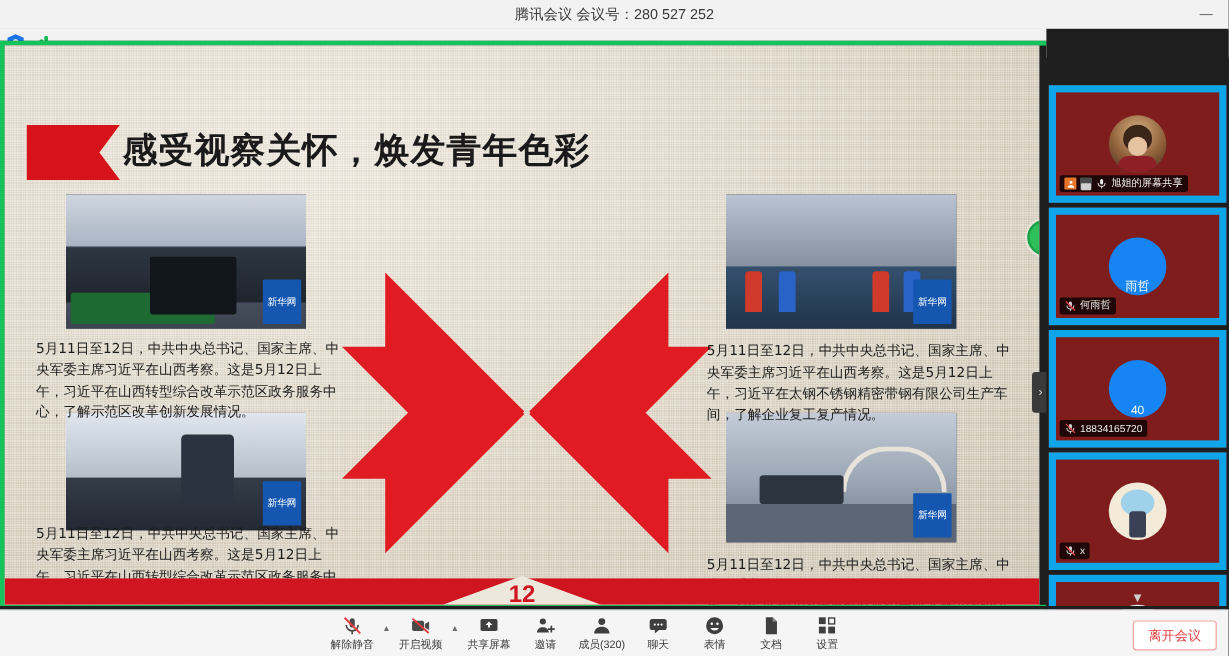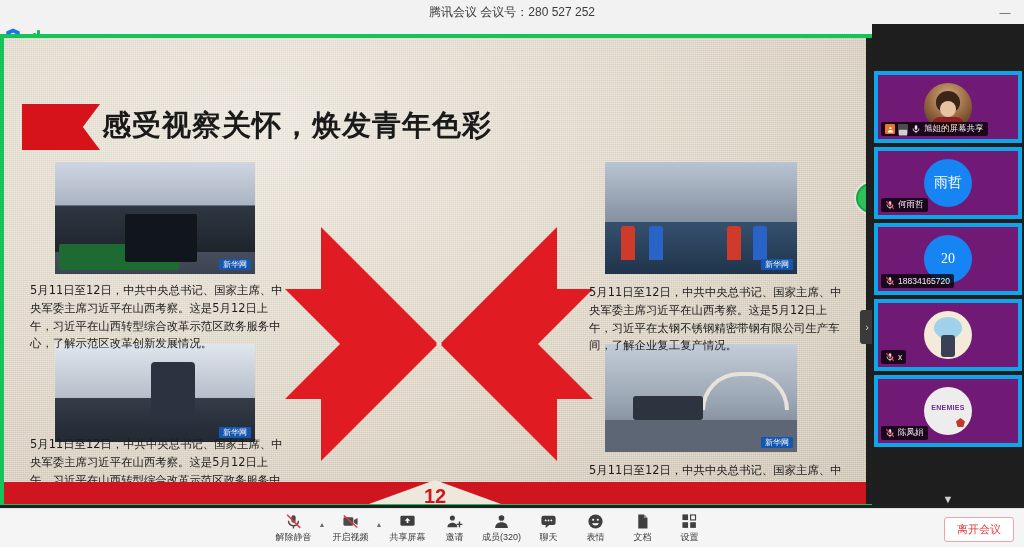--- a/index.html
+++ b/index.html
@@ -48,21 +48,21 @@
   
   .banner{position:absolute;left:18px;top:66px;width:78px;height:46px;background:#d6131a;
           clip-path:polygon(0 0,100% 0,78% 50%,100% 100%,0 100%);}
   .slide-title{position:absolute;left:98px;top:68px;font-size:29px;font-weight:bold;color:#1a1a1a;
                letter-spacing:1px;font-family:"DejaVu Sans",sans-serif;}
 
   
   .photo{position:absolute;background:#5d6570;overflow:hidden;border:0;}
   .ph-sky{position:absolute;inset:0;}
   .xinhua{position:absolute;right:4px;bottom:4px;background:#1557b0;color:#fff;
-          font-size:8px;padding:1px 4px;border-radius:1px;line-height:1.15;text-align:center;}
+          font-size:8px;padding:14px 4px;border-radius:1px;line-height:1.15;text-align:center;}
 
   .cap{position:absolute;font-size:11.4px;line-height:1.56;color:#1c1c1c;
        font-family:"DejaVu Sans",sans-serif;}
 
   
   .arrows{position:absolute;left:265px;top:155px;width:340px;height:300px;}
 
   .greenbadge{position:absolute;left:852px;top:145px;width:26px;height:26px;border-radius:50%;
               background:#2fbf5b;border:2px solid #19a247;box-shadow:0 0 0 2px rgba(255,255,255,.35);}
 
@@ -77,26 +77,26 @@
        background:#3a3a3a;border-radius:3px 0 0 3px;color:#cfcfcf;font-size:11px;
        display:flex;align-items:center;justify-content:center;}
 
   
   .rail{position:absolute;left:872px;top:24px;width:152px;height:484px;background:#1e1e1e;}
   .speaking{position:absolute;left:878px;top:46px;width:140px;height:20px;background:#3b3b3b;
             border-radius:3px;display:flex;align-items:center;padding:0 5px;box-sizing:border-box;}
   .speaking span{font-size:9.5px;color:#e6e6e6;white-space:nowrap;overflow:hidden;
             text-overflow:ellipsis;flex:1;}
   .tiles{position:absolute;left:874px;top:71px;width:148px;height:415px;}
-  .tile{position:relative;width:148px;height:72px;margin-bottom:4px;background:#701a75;
-        border:4px solid #0ea5e9;box-sizing:border-box;overflow:hidden;}
+  .tile{position:relative;width:148px;height:98px;margin-bottom:4px;background:#7f1d1d;
+        border:6px solid #0ea5e9;box-sizing:border-box;overflow:hidden;}
   .tile .av{position:absolute;left:50%;top:50%;transform:translate(-50%,-50%);
         width:48px;height:48px;border-radius:50%;overflow:hidden;}
-  .av-blue{background:#1684f2;color:#fff;display:flex;align-items:center;
-        justify-content:center;font-size:14px;font-family:Liberation Serif, serif;}
+  .av-blue{background:#1684f2;color:#fff;display:flex;align-items:flex-end;
+        justify-content:center;font-size:10px;font-family:Liberation Sans, sans-serif;}
   .namechip{position:absolute;left:3px;bottom:3px;max-width:138px;height:14px;
         background:rgba(0,0,0,.75);border-radius:2px;display:flex;align-items:center;
         gap:3px;padding:0 4px;box-sizing:border-box;}
   .namechip span{font-size:8.5px;color:#f0f0f0;white-space:nowrap;overflow:hidden;text-overflow:ellipsis;}
   .micoff{width:10px;height:10px;flex:none;}
   .hostbadge{width:10px;height:10px;background:#e8762a;border-radius:1px;flex:none;
         display:flex;align-items:center;justify-content:center;}
   .sharebadge{width:10px;height:10px;background:#4b4b4b;border-radius:1px;flex:none;}
   .railscroll{position:absolute;left:872px;top:490px;width:152px;height:18px;
         display:flex;align-items:center;justify-content:center;color:#cfcfcf;font-size:11px;}
@@ -257,21 +257,21 @@
           <path d="M12 14a3 3 0 0 0 3-3V6a3 3 0 0 0-6 0v5a3 3 0 0 0 3 3z" fill="#d8d8d8"></path>
           <path d="M18 11a6 6 0 0 1-12 0H4a8 8 0 0 0 7 7.9V22h2v-3.1A8 8 0 0 0 20 11z" fill="#d8d8d8"></path>
           <path d="M3 3 L21 21" stroke="#e8414a" stroke-width="2.6"></path>
         </svg>
         <span>何雨哲</span>
       </div>
     </div>
 
     <div class="tile">
       <div class="av av-blue">
-        <span>20</span>
+        <span>40</span>
       </div>
       <div class="namechip">
         <svg class="micoff" viewBox="0 0 24 24">
           <path d="M12 14a3 3 0 0 0 3-3V6a3 3 0 0 0-6 0v5a3 3 0 0 0 3 3z" fill="#d8d8d8"></path>
           <path d="M18 11a6 6 0 0 1-12 0H4a8 8 0 0 0 7 7.9V22h2v-3.1A8 8 0 0 0 20 11z" fill="#d8d8d8"></path>
           <path d="M3 3 L21 21" stroke="#e8414a" stroke-width="2.6"></path>
         </svg>
         <span>18834165720</span>
       </div>
     </div>

